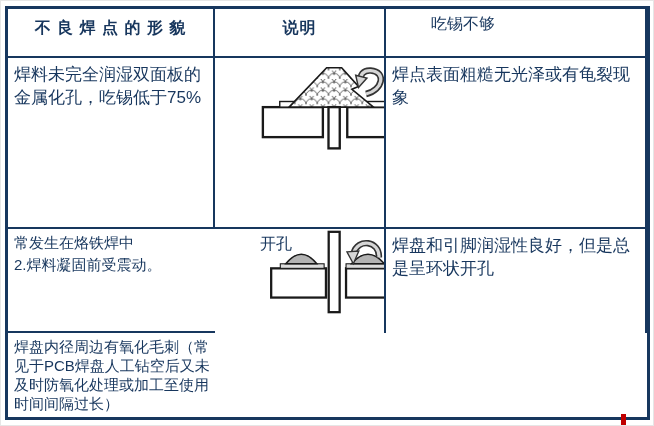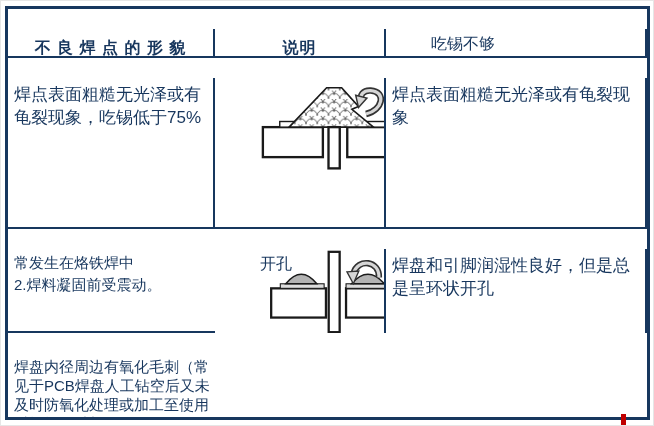--- a/index.html
+++ b/index.html
@@ -13,21 +13,21 @@
   .page{position:relative;width:654px;height:426px;background:var(--background);border:1px solid #e6e6e6;overflow:hidden;}
   .tbl{
     position:absolute;left:4px;top:5px;width:645px;height:414px;
     border:3px solid var(--table_border);
     display:grid;
     grid-template-columns:207px 171px 1fr;
     grid-template-rows:49px 171px 104px 1fr;
     background:#fff;
     color:var(--text);
   }
-  .cell{border-right:2px solid var(--table_border);border-bottom:2px solid var(--table_border);position:relative;overflow:hidden;margin-top:20px;}
+  .cell{border-right:2px solid var(--table_border);border-bottom:2px solid var(--table_border);position:relative;overflow:hidden;}
   .cell.c3{border-right:none;}
   .cell.rlast{border-bottom:none;}
   .hcell{display:flex;justify-content:center;align-items:flex-start;padding-top:9px;font-weight:bold;font-size:16px;letter-spacing:1px;white-space:pre;}
   .defect-label{position:absolute;left:8px;top:5px;font-size:16px;z-index:2;padding-left:37px;}
   .desc{padding:5px 6px;font-size:17px;line-height:23px;}
   .causes{padding:4px 5px 0 6px;font-size:15px;line-height:19px;word-break:break-all;}
   .cause-line{margin-bottom:3px;}
   .diagram{position:absolute;z-index:1;}
   .red-marker{position:absolute;left:620px;top:413px;width:5px;height:12px;background:var(--marker_red);}
 </style>
@@ -55,21 +55,21 @@
         <path d="M36,58 C62,54 78,26 80,6 L100,6 C102,26 118,54 144,58 L144,60 L102,60 L102,78
                  Q99,87 95,79 Q91,88 87,80 Q83,88 78,79 L78,60 L36,60 Z" fill="#B3B3B3" stroke="#1a1a1a" stroke-width="1.6"></path>
 
         <rect x="84" y="2" width="12" height="106" fill="#fff" stroke="#1a1a1a" stroke-width="2.5"></rect>
 
         <path d="M124,88 C134,93 132,104 118,105 C110,106 105,102 105,96" fill="none" stroke="#333" stroke-width="7"></path>
         <path d="M124,88 C134,93 132,104 118,105 C110,106 105,102 105,96" fill="none" stroke="#d6d6d6" stroke-width="3.5"></path>
         <polygon points="99,89 112,92 103,103" fill="#d6d6d6" stroke="#333" stroke-width="1.5"></polygon>
       </svg>
     </div>
-    <div class="cell desc">焊点表面粗糙无光泽或有龟裂现象，吃锡低于75%</div>
+    <div class="cell desc">焊料未完全润湿双面板的金属化孔，吃锡低于75%</div>
 
     <div class="cell">
       <svg class="diagram" style="left:46px;top:3px" width="150" height="96" viewBox="0 0 160 100">
         <defs>
           <pattern id="scales" width="12" height="9" patternUnits="userSpaceOnUse">
             <path d="M0,9 a6,6 0 0 1 12,0 M-6,4.5 a6,6 0 0 1 12,0 M6,4.5 a6,6 0 0 1 12,0" fill="none" stroke="#555" stroke-width="1"></path>
           </pattern>
         </defs>
 
         <rect x="2" y="48" width="64" height="32" fill="#fff" stroke="#1a1a1a" stroke-width="2.5"></rect>

